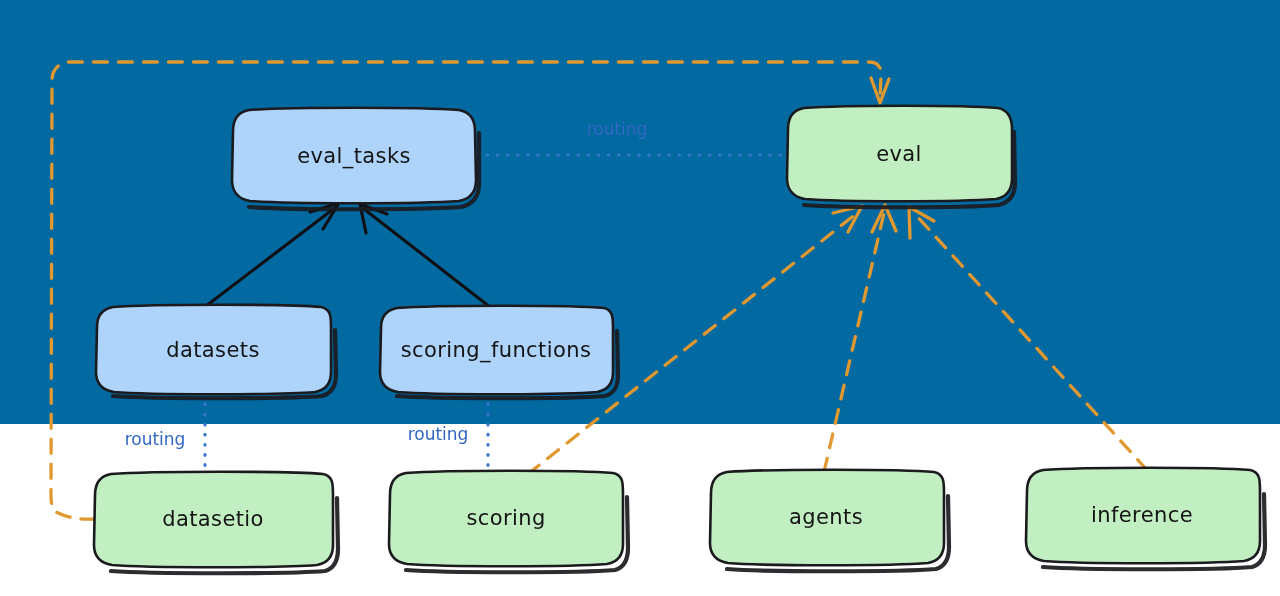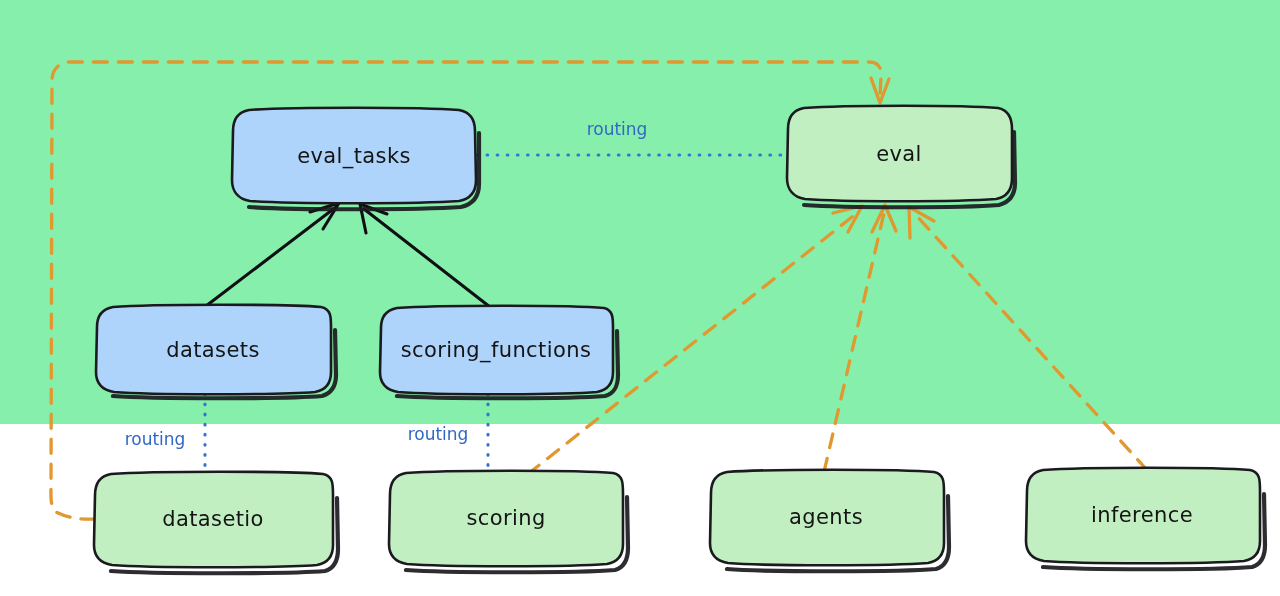--- a/index.html
+++ b/index.html
@@ -11,21 +11,21 @@
   body {
     width: 1280px;
     height: 596px;
     overflow: hidden;
     font-family: "DejaVu Sans", sans-serif;
   }
   #canvas {
     position: relative;
     width: 1280px;
     height: 424px;
-    background: #86efac;
+    background: #0369a1;
   }
   svg#diagram {
     position: absolute;
     top: 0;
     left: 0;
     width: 1280px;
     height: 596px;
     display: block;
   }
   .node-shadow {

